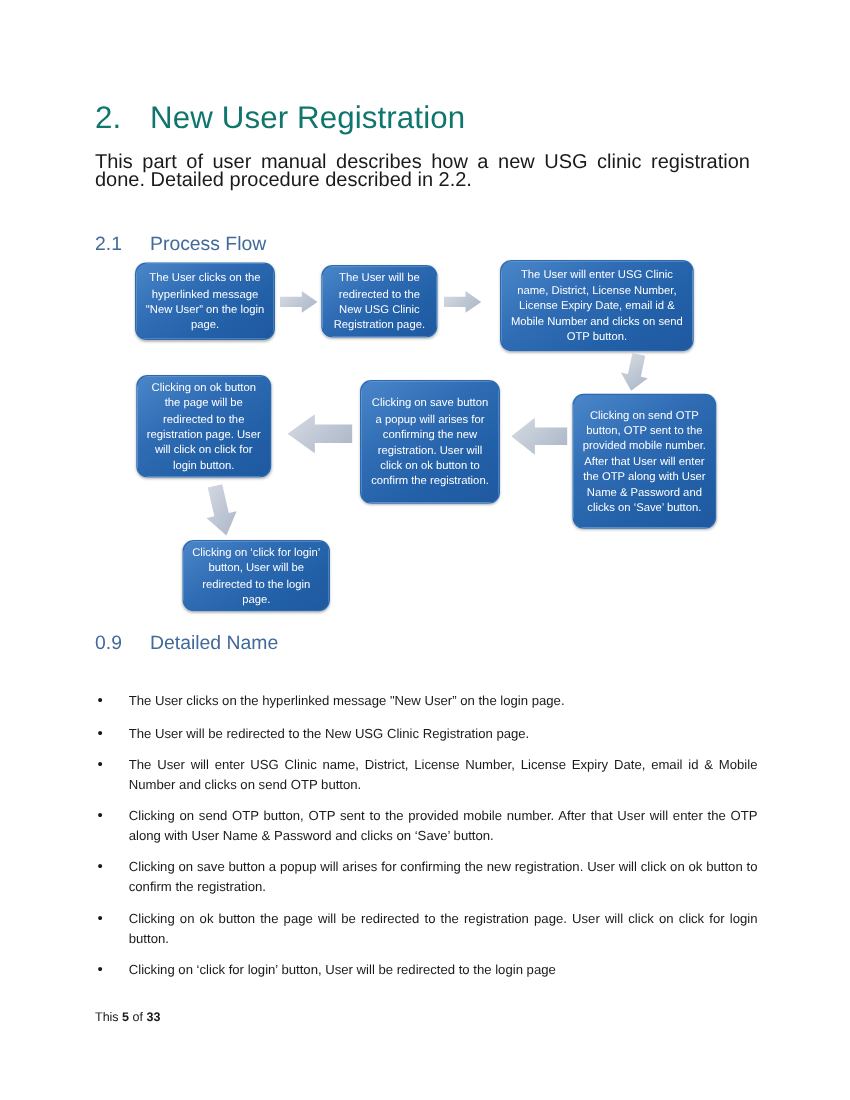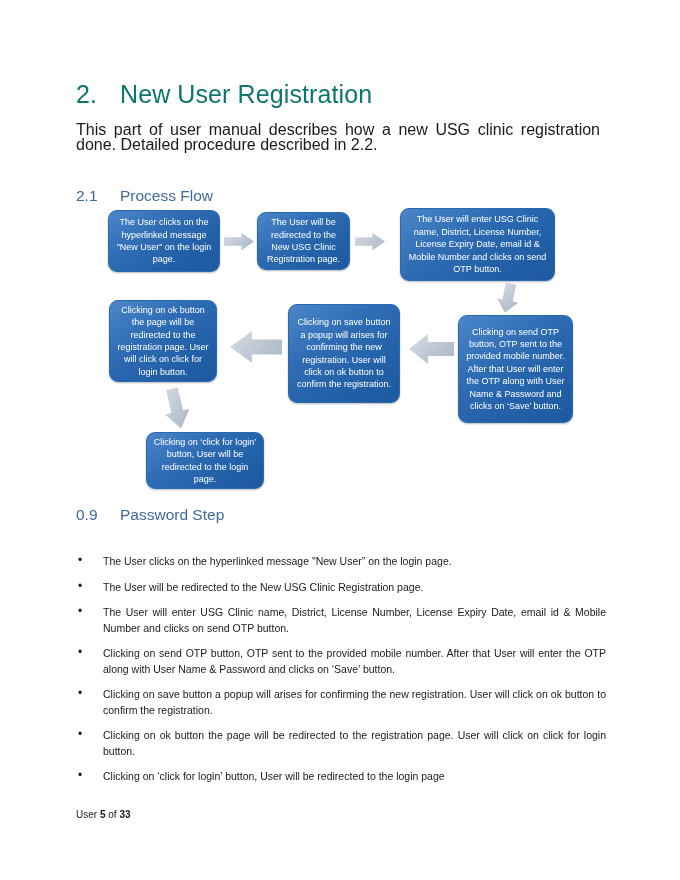--- a/index.html
+++ b/index.html
@@ -200,30 +200,30 @@
 
     <div class="arrow arrow-d" id="arrow-6"></div>
 
     <div class="fbox" id="fbox-7">
       <span>Clicking on ‘click for login’ button, User will be redirected to the login page.</span>
     </div>
 
   </div>
 
   <div class="h2" id="h2-detailed">
-    <span class="num">0.9</span><span>Password Step</span>
+    <span class="num">0.9</span><span>Detailed Name</span>
   </div>
 
   <div class="bullets">
     <div class="bullet nojust">The User clicks on the hyperlinked message "New User” on the login page.</div>
     <div class="bullet nojust">The User will be redirected to the New USG Clinic Registration page.</div>
     <div class="bullet">The User will enter USG Clinic name, District, License Number, License Expiry Date, email id &amp; Mobile Number and clicks on send OTP button.</div>
     <div class="bullet">Clicking on send OTP button, OTP sent to the provided mobile number. After that User will enter the OTP along with User Name &amp; Password and clicks on ‘Save’ button.</div>
     <div class="bullet">Clicking on save button a popup will arises for confirming the new registration. User will click on ok button to confirm the registration.</div>
     <div class="bullet">Clicking on ok button the page will be redirected to the registration page. User will click on click for login button.</div>
     <div class="bullet nojust">Clicking on ‘click for login’ button, User will be redirected to the login page</div>
   </div>
 
   <div class="footer">
-    <span>User </span><b>5</b><span> of </span><b>33</b>
+    <span>This </span><b>5</b><span> of </span><b>33</b>
   </div>
 
 </div>
 
 </body></html>

